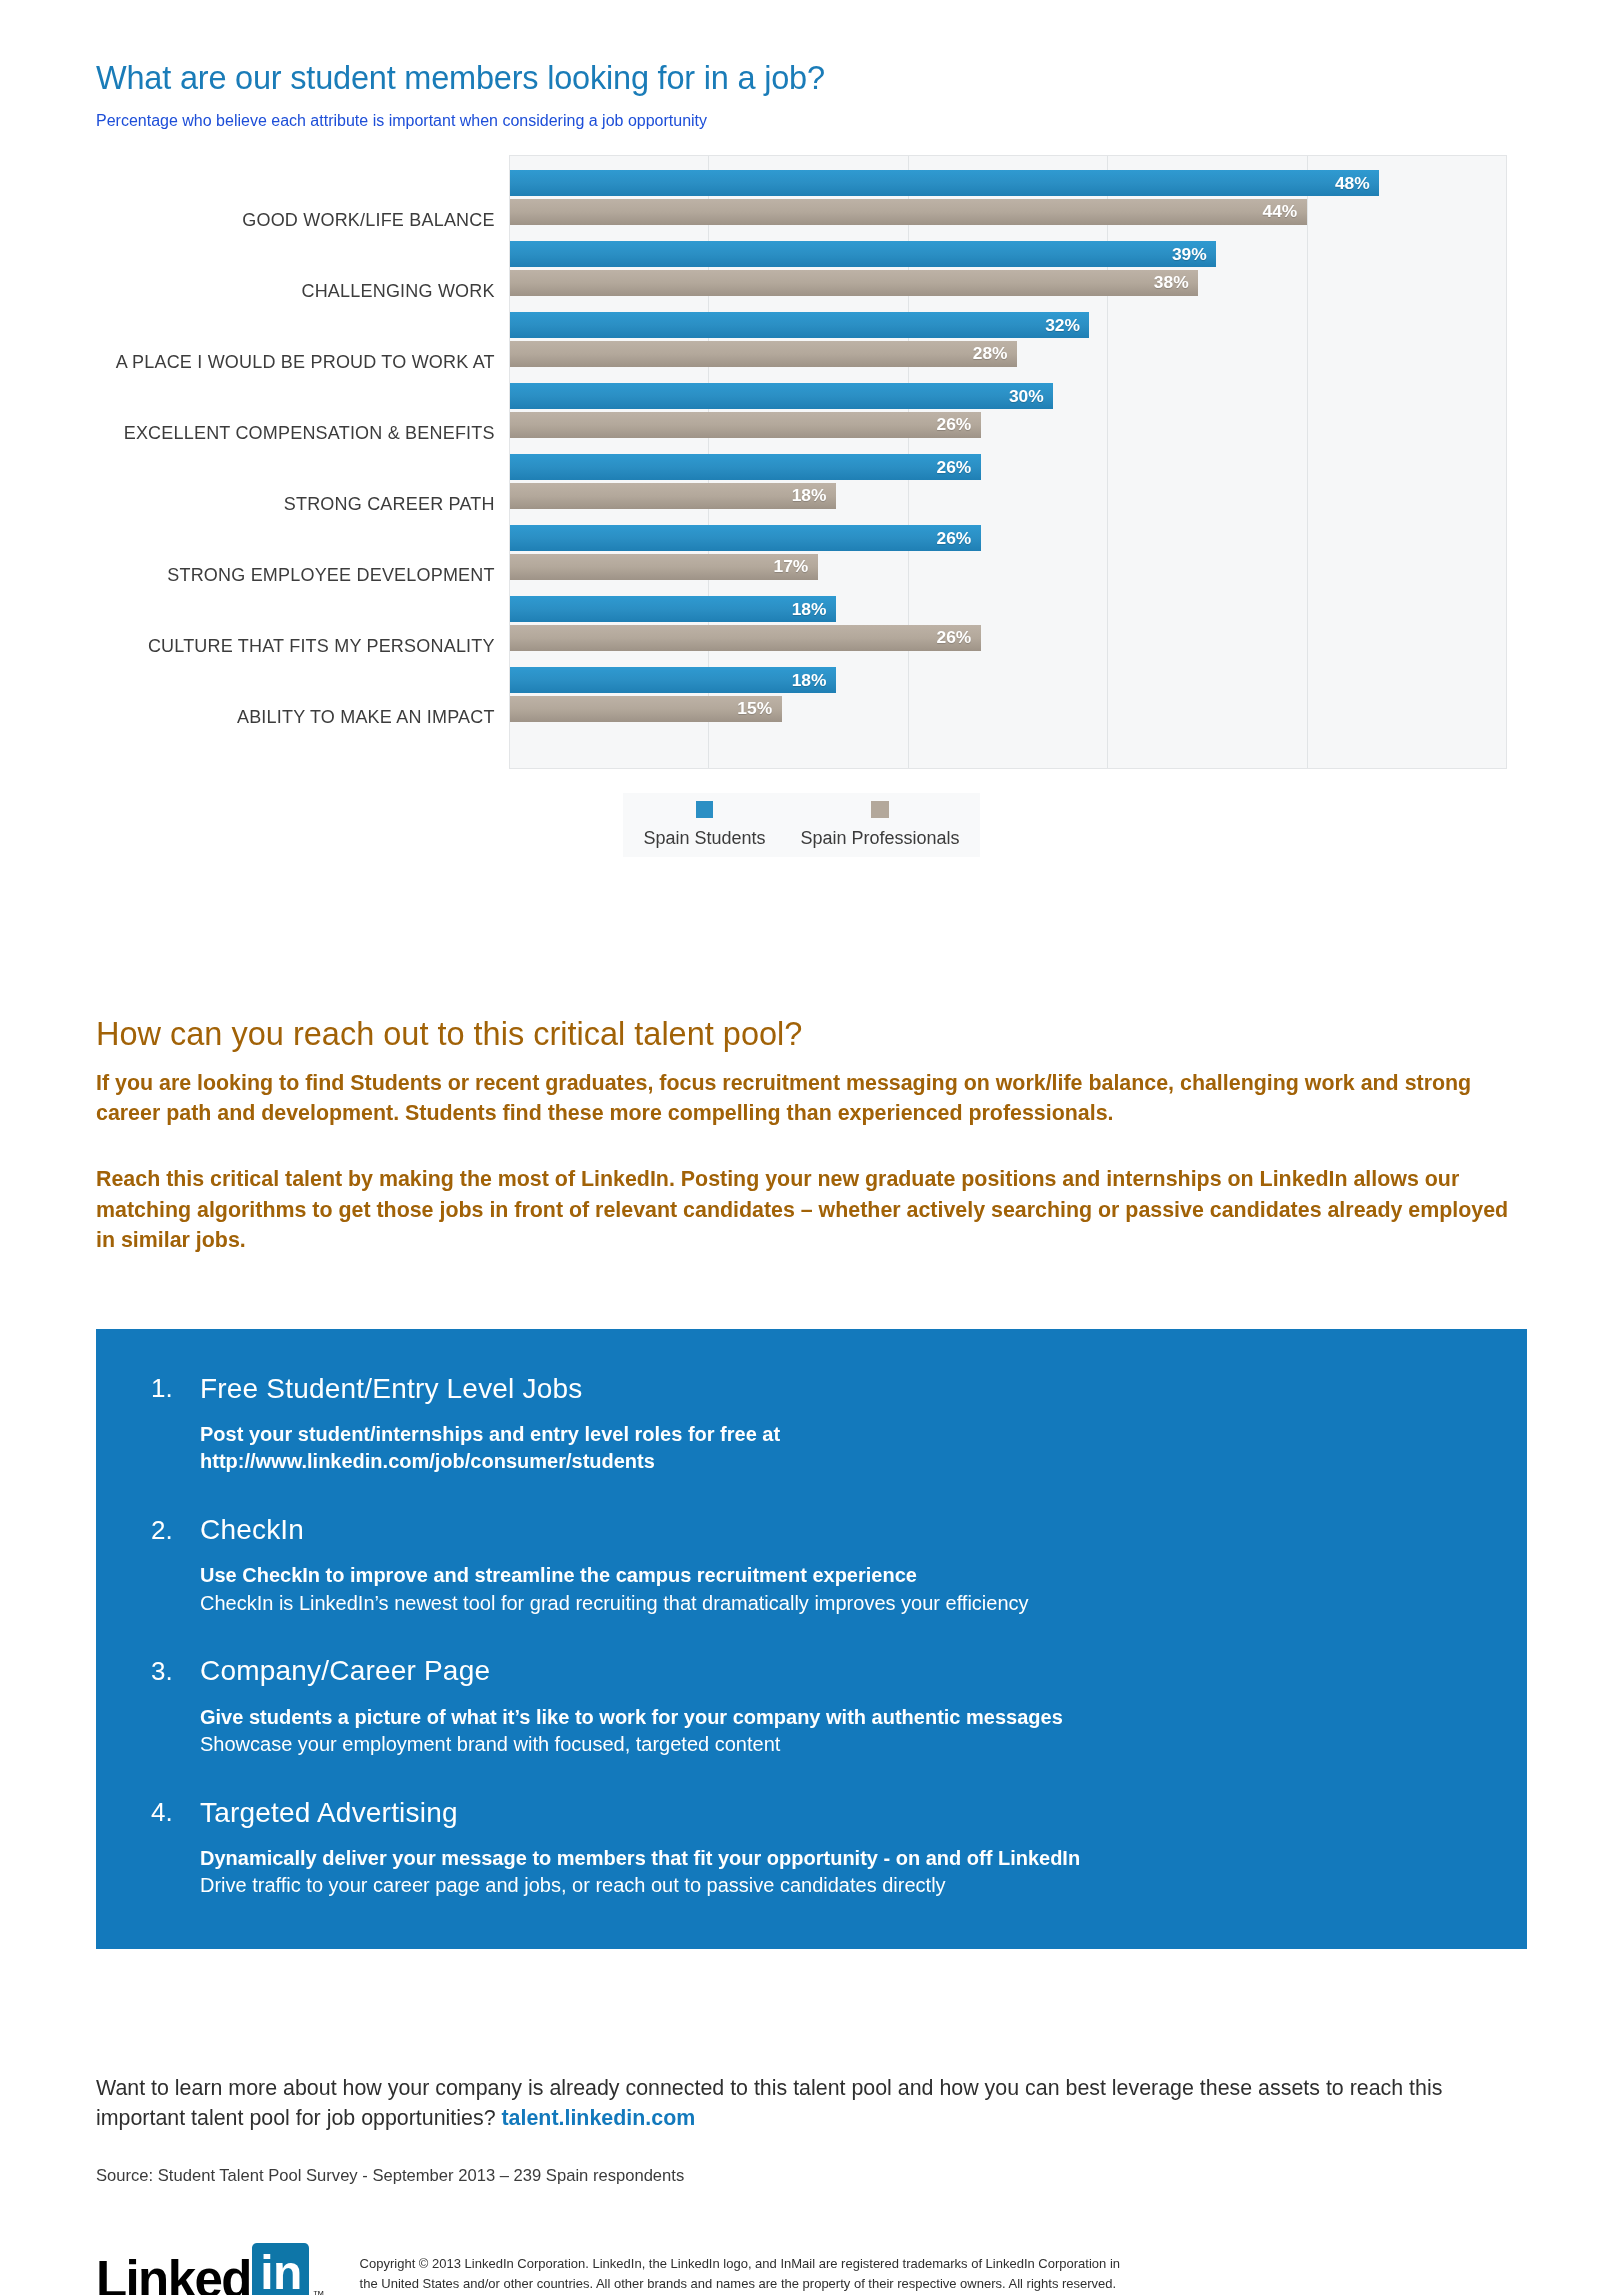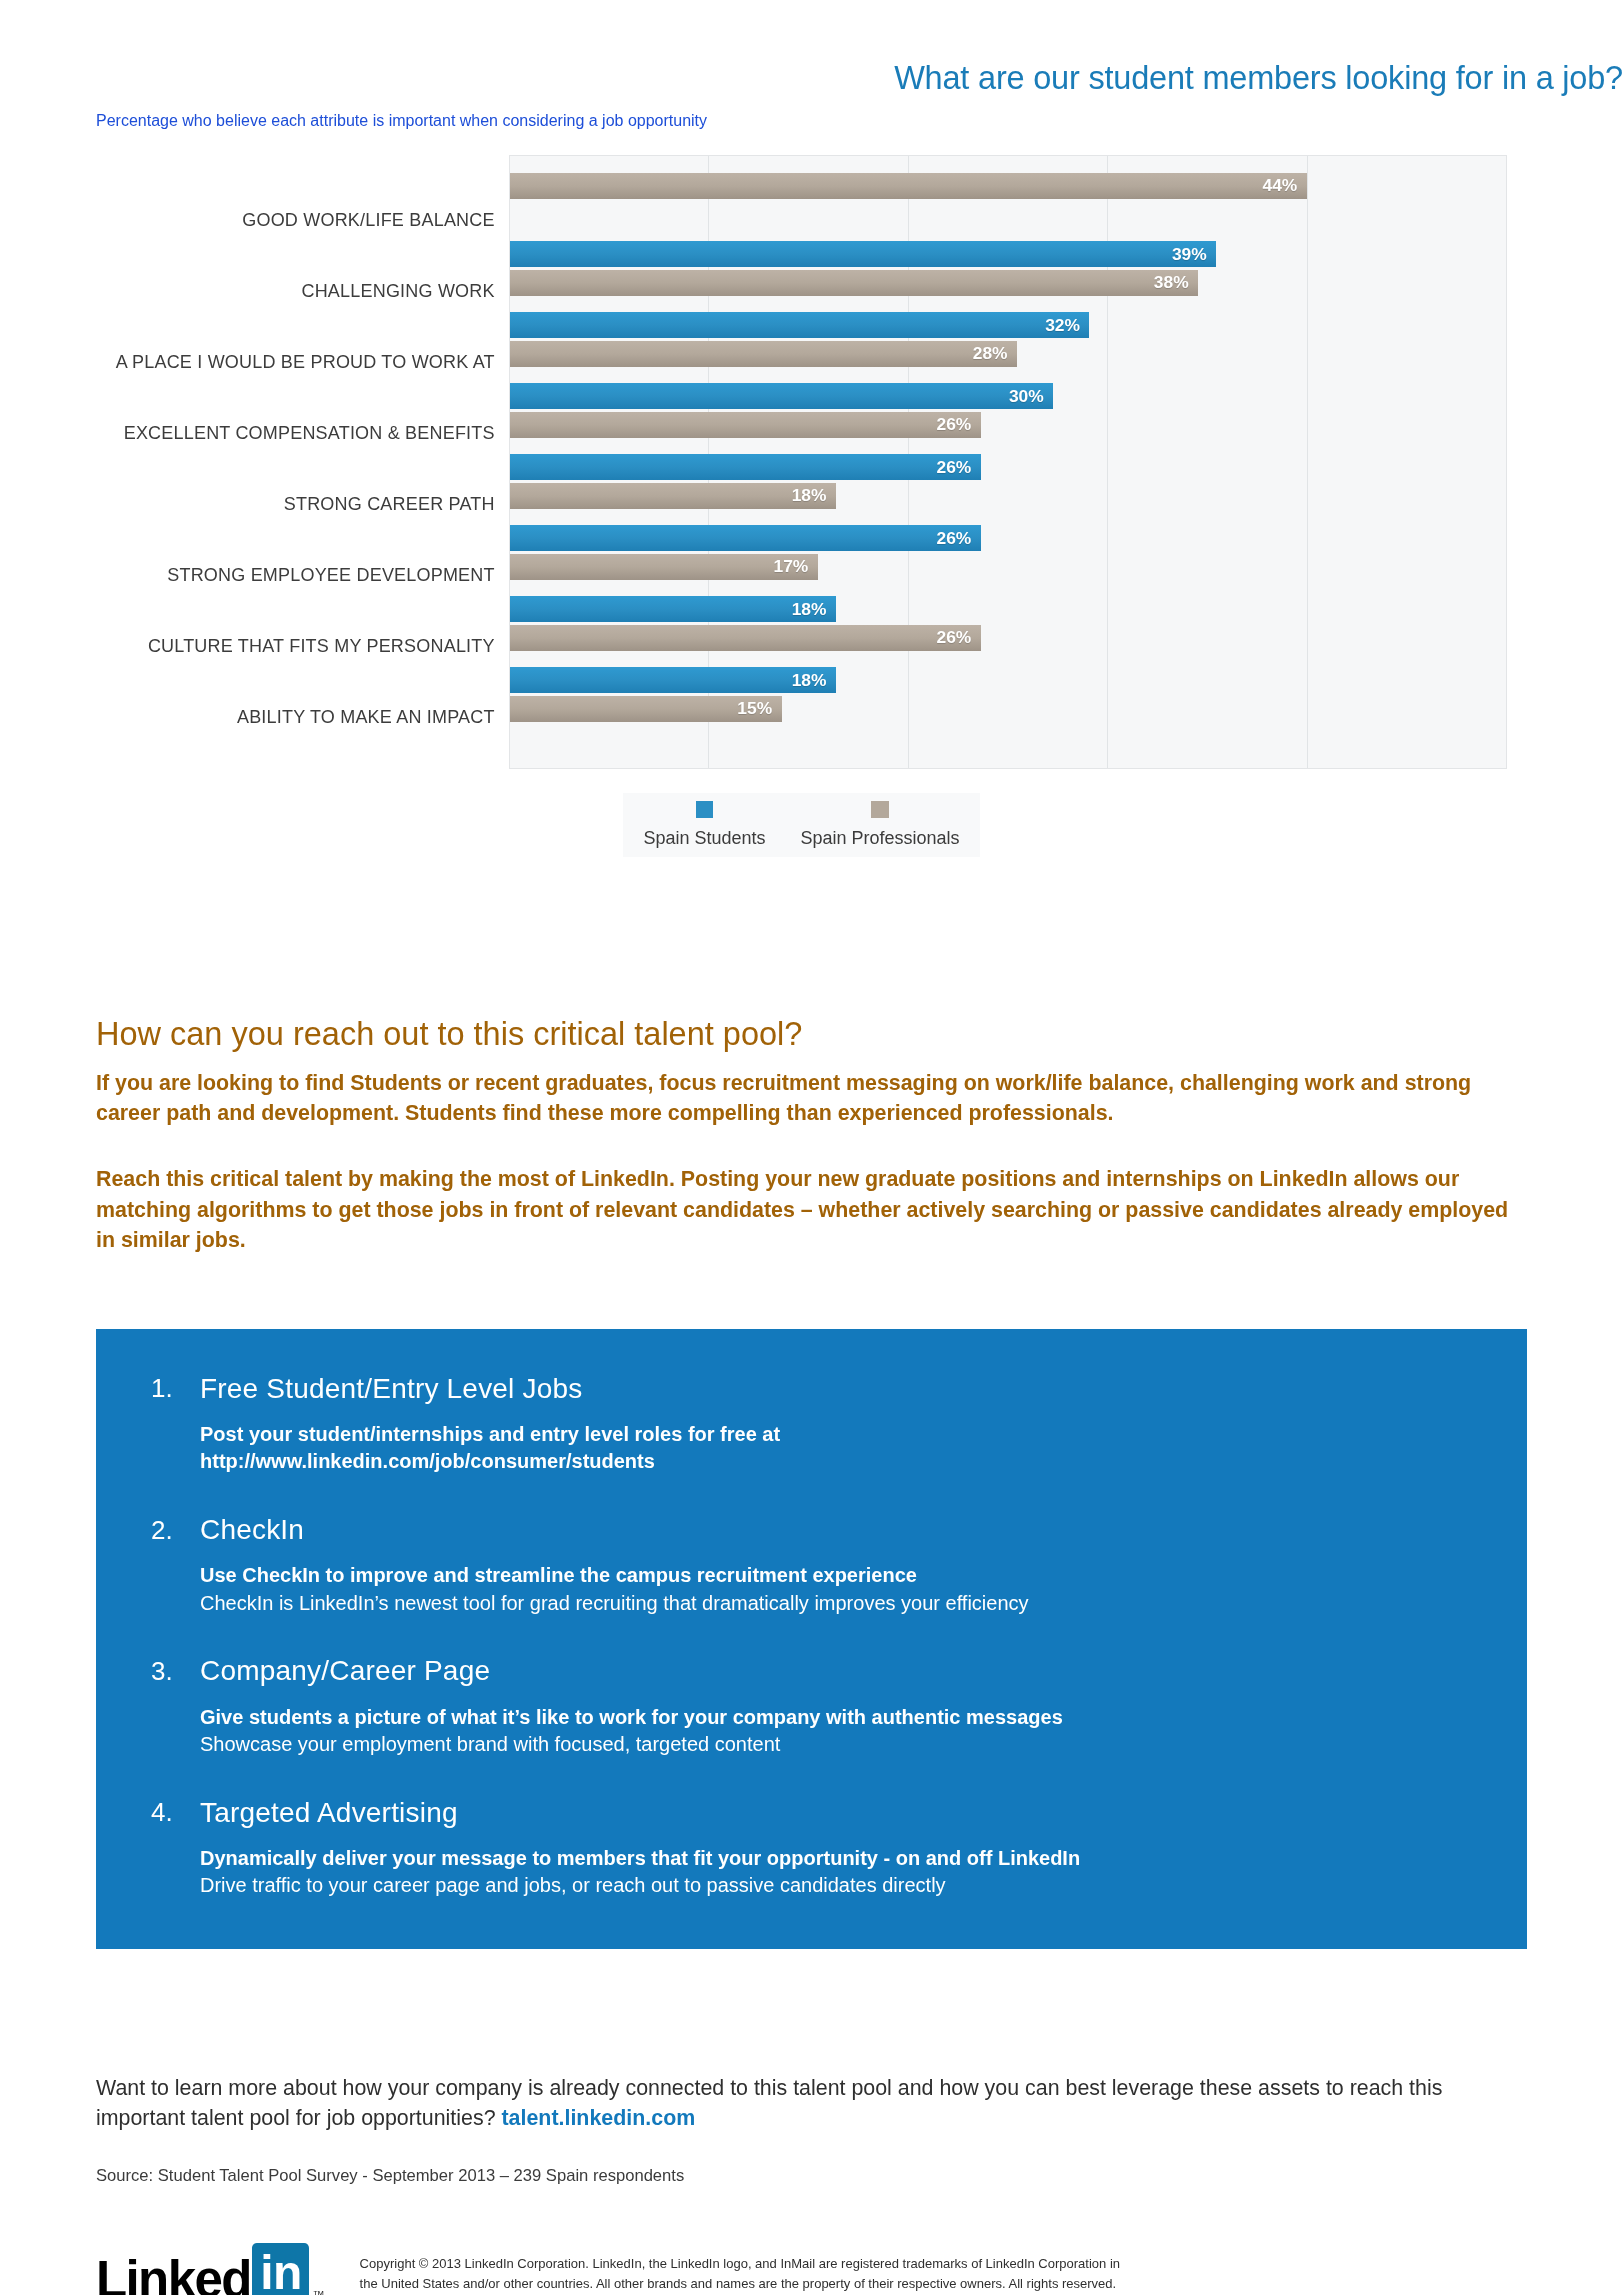--- a/index.html
+++ b/index.html
@@ -20,21 +20,20 @@
   
   .chart-section { padding: 60px 0 0 0; }
 
   .h1 {
     color: #1a7cb8;
     font-size: 32.5px;
     font-weight: 400;
     letter-spacing: -0.2px;
     margin-left: 96px;
     line-height: 1.15;
-    text-align: right;
   }
   .subtitle {
     color: #1d4ed8;
     font-size: 16px;
     font-weight: 400;
     margin-left: 96px;
     margin-top: 13.5px;
     line-height: 1.2;
   }
 
@@ -277,20 +276,23 @@
       <div class="plot">
         <div class="gridlines">
           <div class="gridcell"></div>
           <div class="gridcell"></div>
           <div class="gridcell"></div>
           <div class="gridcell"></div>
           <div class="gridcell"></div>
         </div>
         <div class="bars" id="bars">
             <div class="group">
+              <div class="bar students" style="width: 87.2727%;">
+                <span class="val">48%</span>
+              </div>
               <div class="bar-gap"></div>
               <div class="bar pros" style="width: 80%;">
                 <span class="val">44%</span>
               </div>
             </div>
             <div class="group">
               <div class="bar students" style="width: 70.9091%;">
                 <span class="val">39%</span>
               </div>
               <div class="bar-gap"></div>

